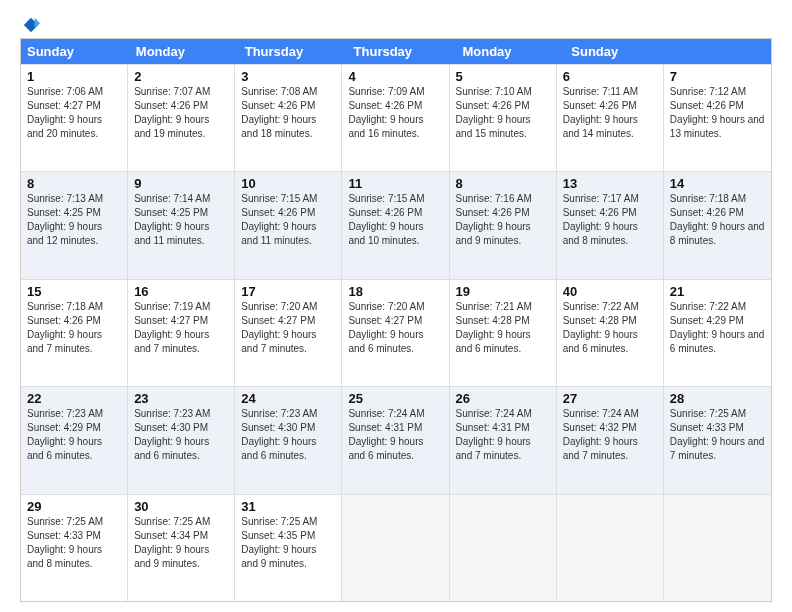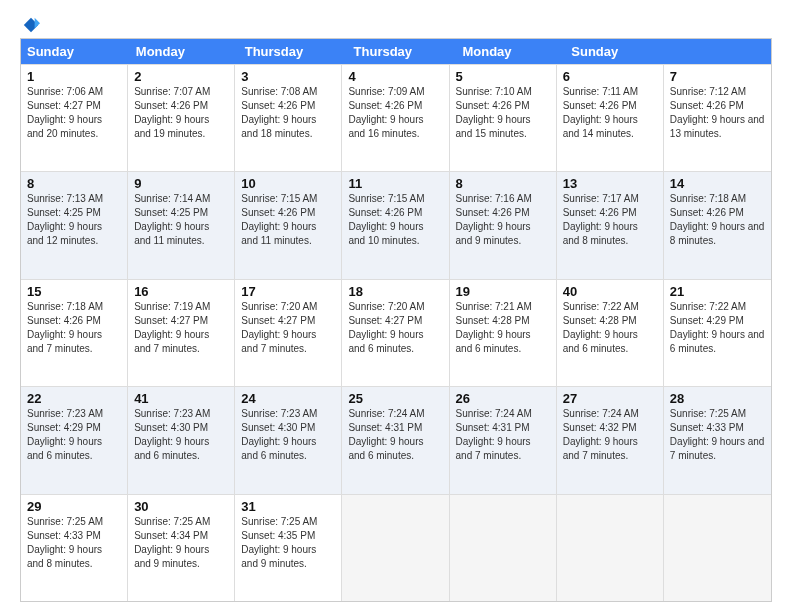--- a/index.html
+++ b/index.html
@@ -236,21 +236,21 @@
         <span class="day-num">21</span>
         <span class="day-info">Sunrise: 7:22 AM<br>Sunset: 4:29 PM<br>Daylight: 9 hours and 6 minutes.</span>
       </div>
         </div>
         <div class="cal-row">
           <div class="cal-cell alt-row">
         <span class="day-num">22</span>
         <span class="day-info">Sunrise: 7:23 AM<br>Sunset: 4:29 PM<br>Daylight: 9 hours and 6 minutes.</span>
       </div>
           <div class="cal-cell alt-row">
-        <span class="day-num">41</span>
+        <span class="day-num">23</span>
         <span class="day-info">Sunrise: 7:23 AM<br>Sunset: 4:30 PM<br>Daylight: 9 hours and 6 minutes.</span>
       </div>
           <div class="cal-cell alt-row">
         <span class="day-num">24</span>
         <span class="day-info">Sunrise: 7:23 AM<br>Sunset: 4:30 PM<br>Daylight: 9 hours and 6 minutes.</span>
       </div>
           <div class="cal-cell alt-row">
         <span class="day-num">25</span>
         <span class="day-info">Sunrise: 7:24 AM<br>Sunset: 4:31 PM<br>Daylight: 9 hours and 6 minutes.</span>
       </div>

